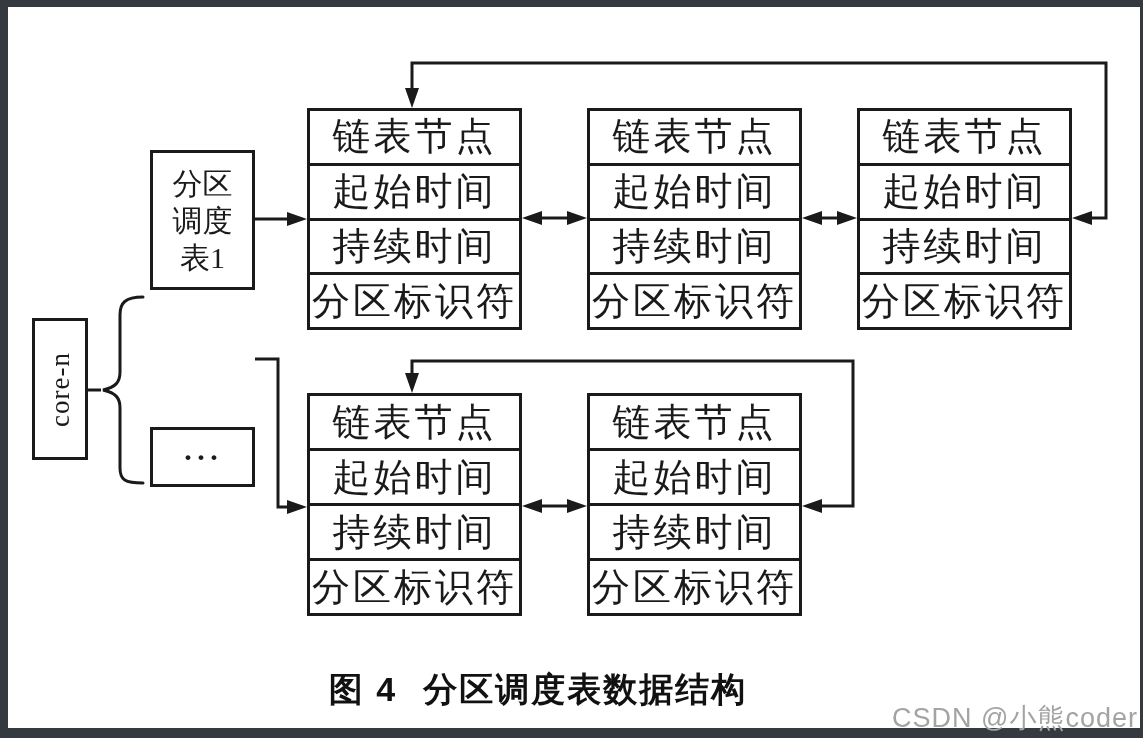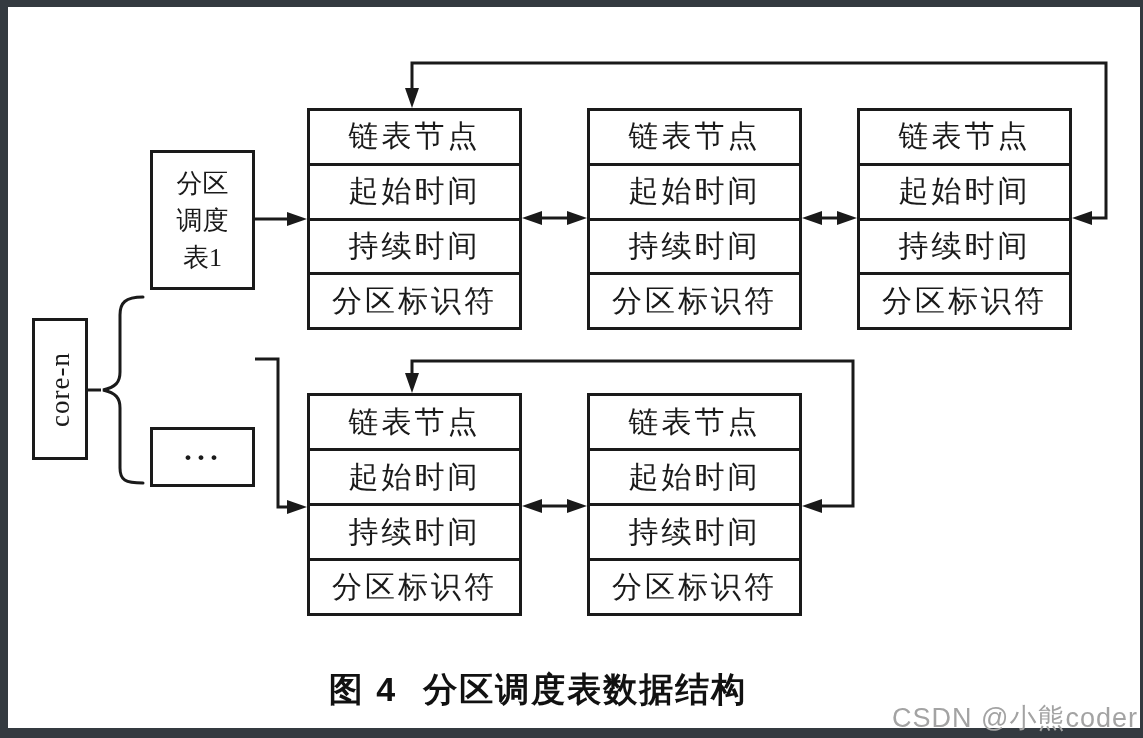--- a/index.html
+++ b/index.html
@@ -23,30 +23,30 @@
     width:215px;height:222px;
     border:3px solid #1a1a1a;
     box-sizing:border-box;
     background:#fff;
     display:flex;flex-direction:column;
   }
   .node .cell{
     flex:1;
     display:flex;align-items:center;justify-content:center;
     border-top:3px solid #1a1a1a;
-    font-size:30px;letter-spacing:3px;color:#1a1a1a;
+    font-size:38px;letter-spacing:3px;color:#1a1a1a;
     white-space:nowrap;
   }
   .node .cell:first-child{border-top:none;}
   .sched{
     position:absolute;left:150px;width:105px;
     border:3px solid #1a1a1a;box-sizing:border-box;background:#fff;
     display:flex;align-items:center;justify-content:center;
     text-align:center;
-    font-size:26px;line-height:37px;color:#1a1a1a;
+    font-size:30px;line-height:37px;color:#1a1a1a;
     word-break:break-all;
     padding:0 16px;
   }
   .sched.dots{font-size:30px;font-weight:bold;letter-spacing:3px;padding:0;line-height:1;}
 
   
   .core-box{
     position:absolute;left:32px;top:318px;width:56px;height:142px;
     border:3px solid #1a1a1a;box-sizing:border-box;background:#fff;
     display:flex;align-items:center;justify-content:center;

